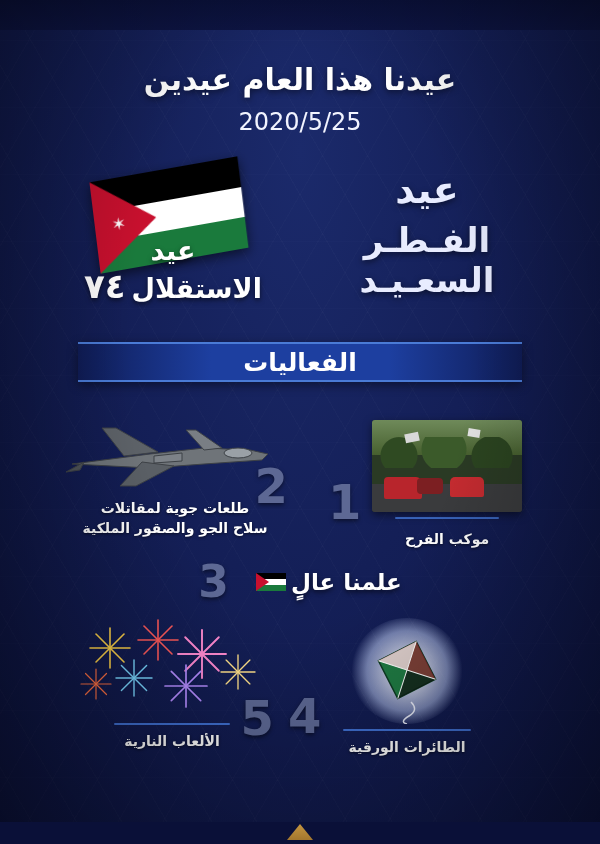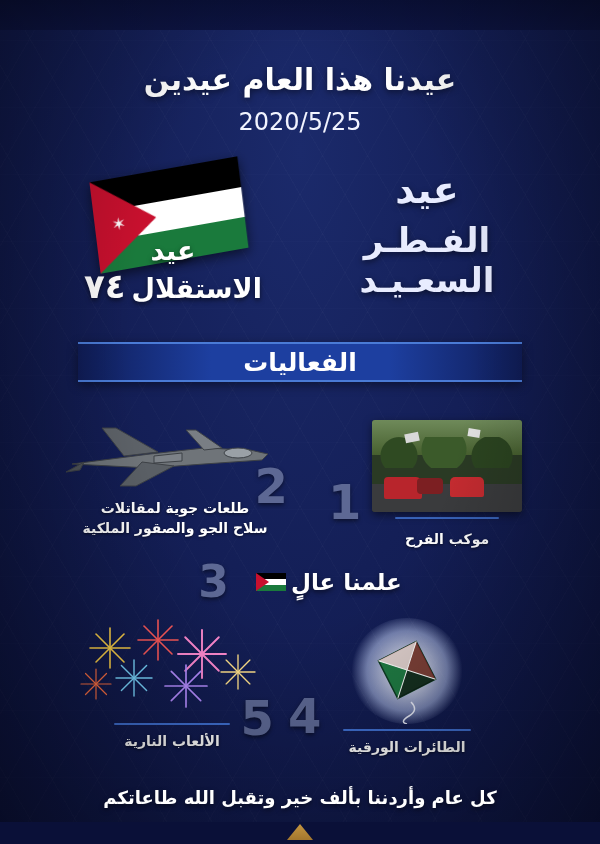--- a/index.html
+++ b/index.html
@@ -390,16 +390,15 @@
             </g>
         </g>
       </svg>
     </div>
     <div class="underline"></div>
     <div class="item-label">الألعاب النارية</div>
   </div>
 
   <div class="vignette"></div>
 
-  <div class="footer">كل عام وأردننا بألف خير وتقبل الله طاعاتكم</div>
   <div class="footer-bar"></div>
   <div class="footer-mark"></div>
 </div>
 
 </body></html>

